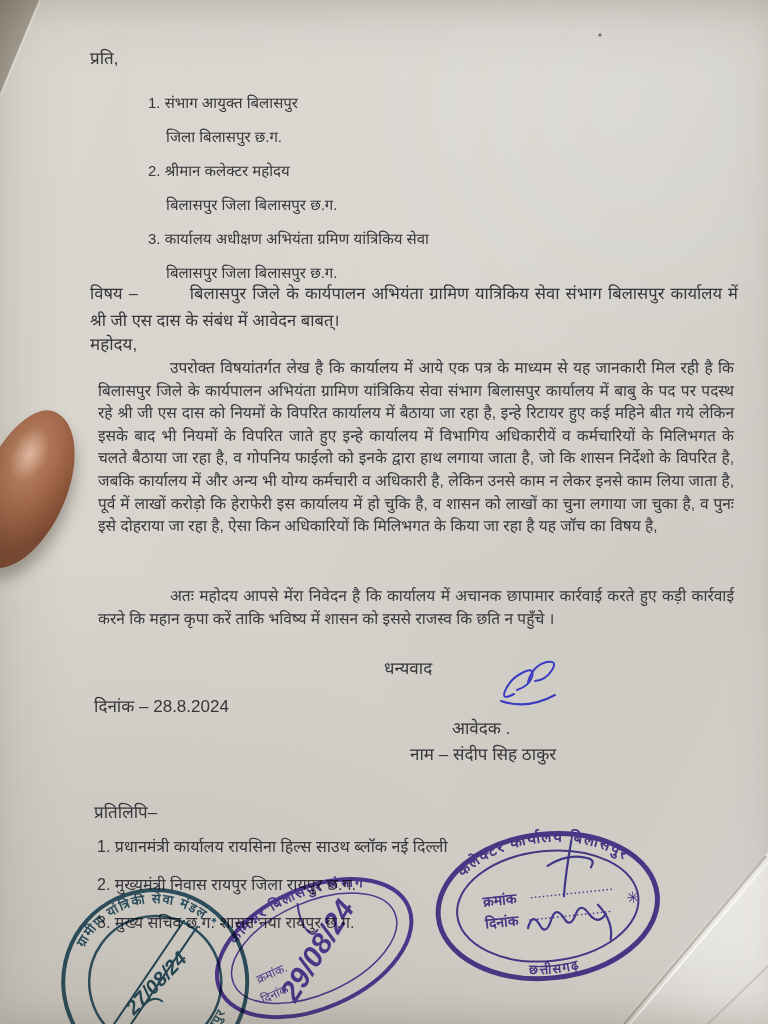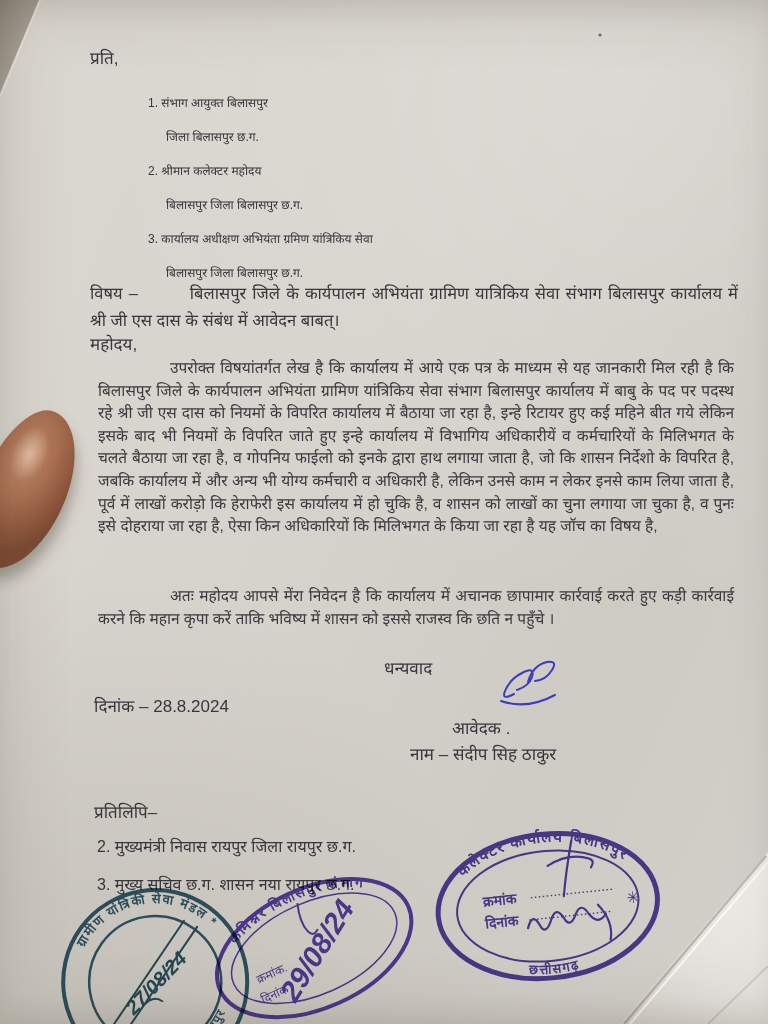--- a/index.html
+++ b/index.html
@@ -14,21 +14,21 @@
     background:
       radial-gradient(120% 90% at 78% 10%, rgba(255,255,255,.20), rgba(255,255,255,0) 55%),
       radial-gradient(100% 80% at 10% 95%, rgba(60,52,40,.10), rgba(60,52,40,0) 50%),
       linear-gradient(115deg, #dbd8d1 0%, #d6d3cc 42%, #cecbc4 72%, #d4d1cc 100%);
   }
   .vignette { position:absolute; inset:0; pointer-events:none;
     box-shadow: inset 0 0 70px rgba(70,60,45,.20), inset -18px 0 30px rgba(70,60,45,.12);
     z-index:9; }
   .txt { position:absolute; color:#37363c; }
   .fs17 { font-size:17px; }
-  .recipients { position:absolute; left:148px; top:86px; color:#37363c; font-size:12px; line-height:34px; }
+  .recipients { position:absolute; left:148px; top:86px; color:#37363c; font-size:15px; line-height:34px; }
   .recipients .l2 { padding-left:18px; }
   .subject { position:absolute; left:90px; top:280px; width:648px; font-size:16.5px; line-height:27px; color:#37363c; text-align:justify; }
   .subj-label { margin-right:52px;margin-top:30px; }
   .para { position:absolute; left:98px; width:636px; font-size:15.5px; line-height:22.6px; color:#3a393f; text-align:justify; }
   .indent { text-indent:72px; }
   .copies { position:absolute; left:97px; top:828px; font-size:16px; line-height:38px; color:#37363c; }
   
   .stamp { position:absolute; mix-blend-mode:multiply; opacity:.93; }
   .stamp text { font-family:"Liberation Sans", sans-serif; }
   .arcT { letter-spacing:1.5px; font-weight:bold; }
@@ -89,20 +89,21 @@
     </g>
   </svg>
 
   <div class="txt fs17" style="left:94px; top:694px;">दिनांक – 28.8.2024</div>
 
   <div class="txt fs17" style="left:452px; top:716px;">आवेदक .</div>
   <div class="txt fs17" style="left:410px; top:742px;">नाम – संदीप सिह ठाकुर</div>
 
   <div class="txt fs17" style="left:94px; top:800px;">प्रतिलिपि–</div>
   <div class="copies">
+    <div>1. प्रधानमंत्री कार्यालय रायसिना हिल्स साउथ ब्लॉक नई दिल्ली</div>
     <div>2. मुख्यमंत्री निवास रायपुर जिला रायपुर छ.ग.</div>
     <div>3. मुख्य सचिव छ.ग. शासन नया रायपुर छ.ग.</div>
   </div>
 
   <div class="stamp" style="left:56px; top:880px; transform:rotate(-9deg); z-index:3;">
     <svg width="200" height="210" viewBox="0 0 200 210">
       <defs>
         <path id="ml-top" d="M 21 102 A 79 79 0 1 1 179 102" fill="none"></path>
         <path id="ml-bot" d="M 34 140 A 76 76 0 0 0 166 140" fill="none"></path>
       </defs>

